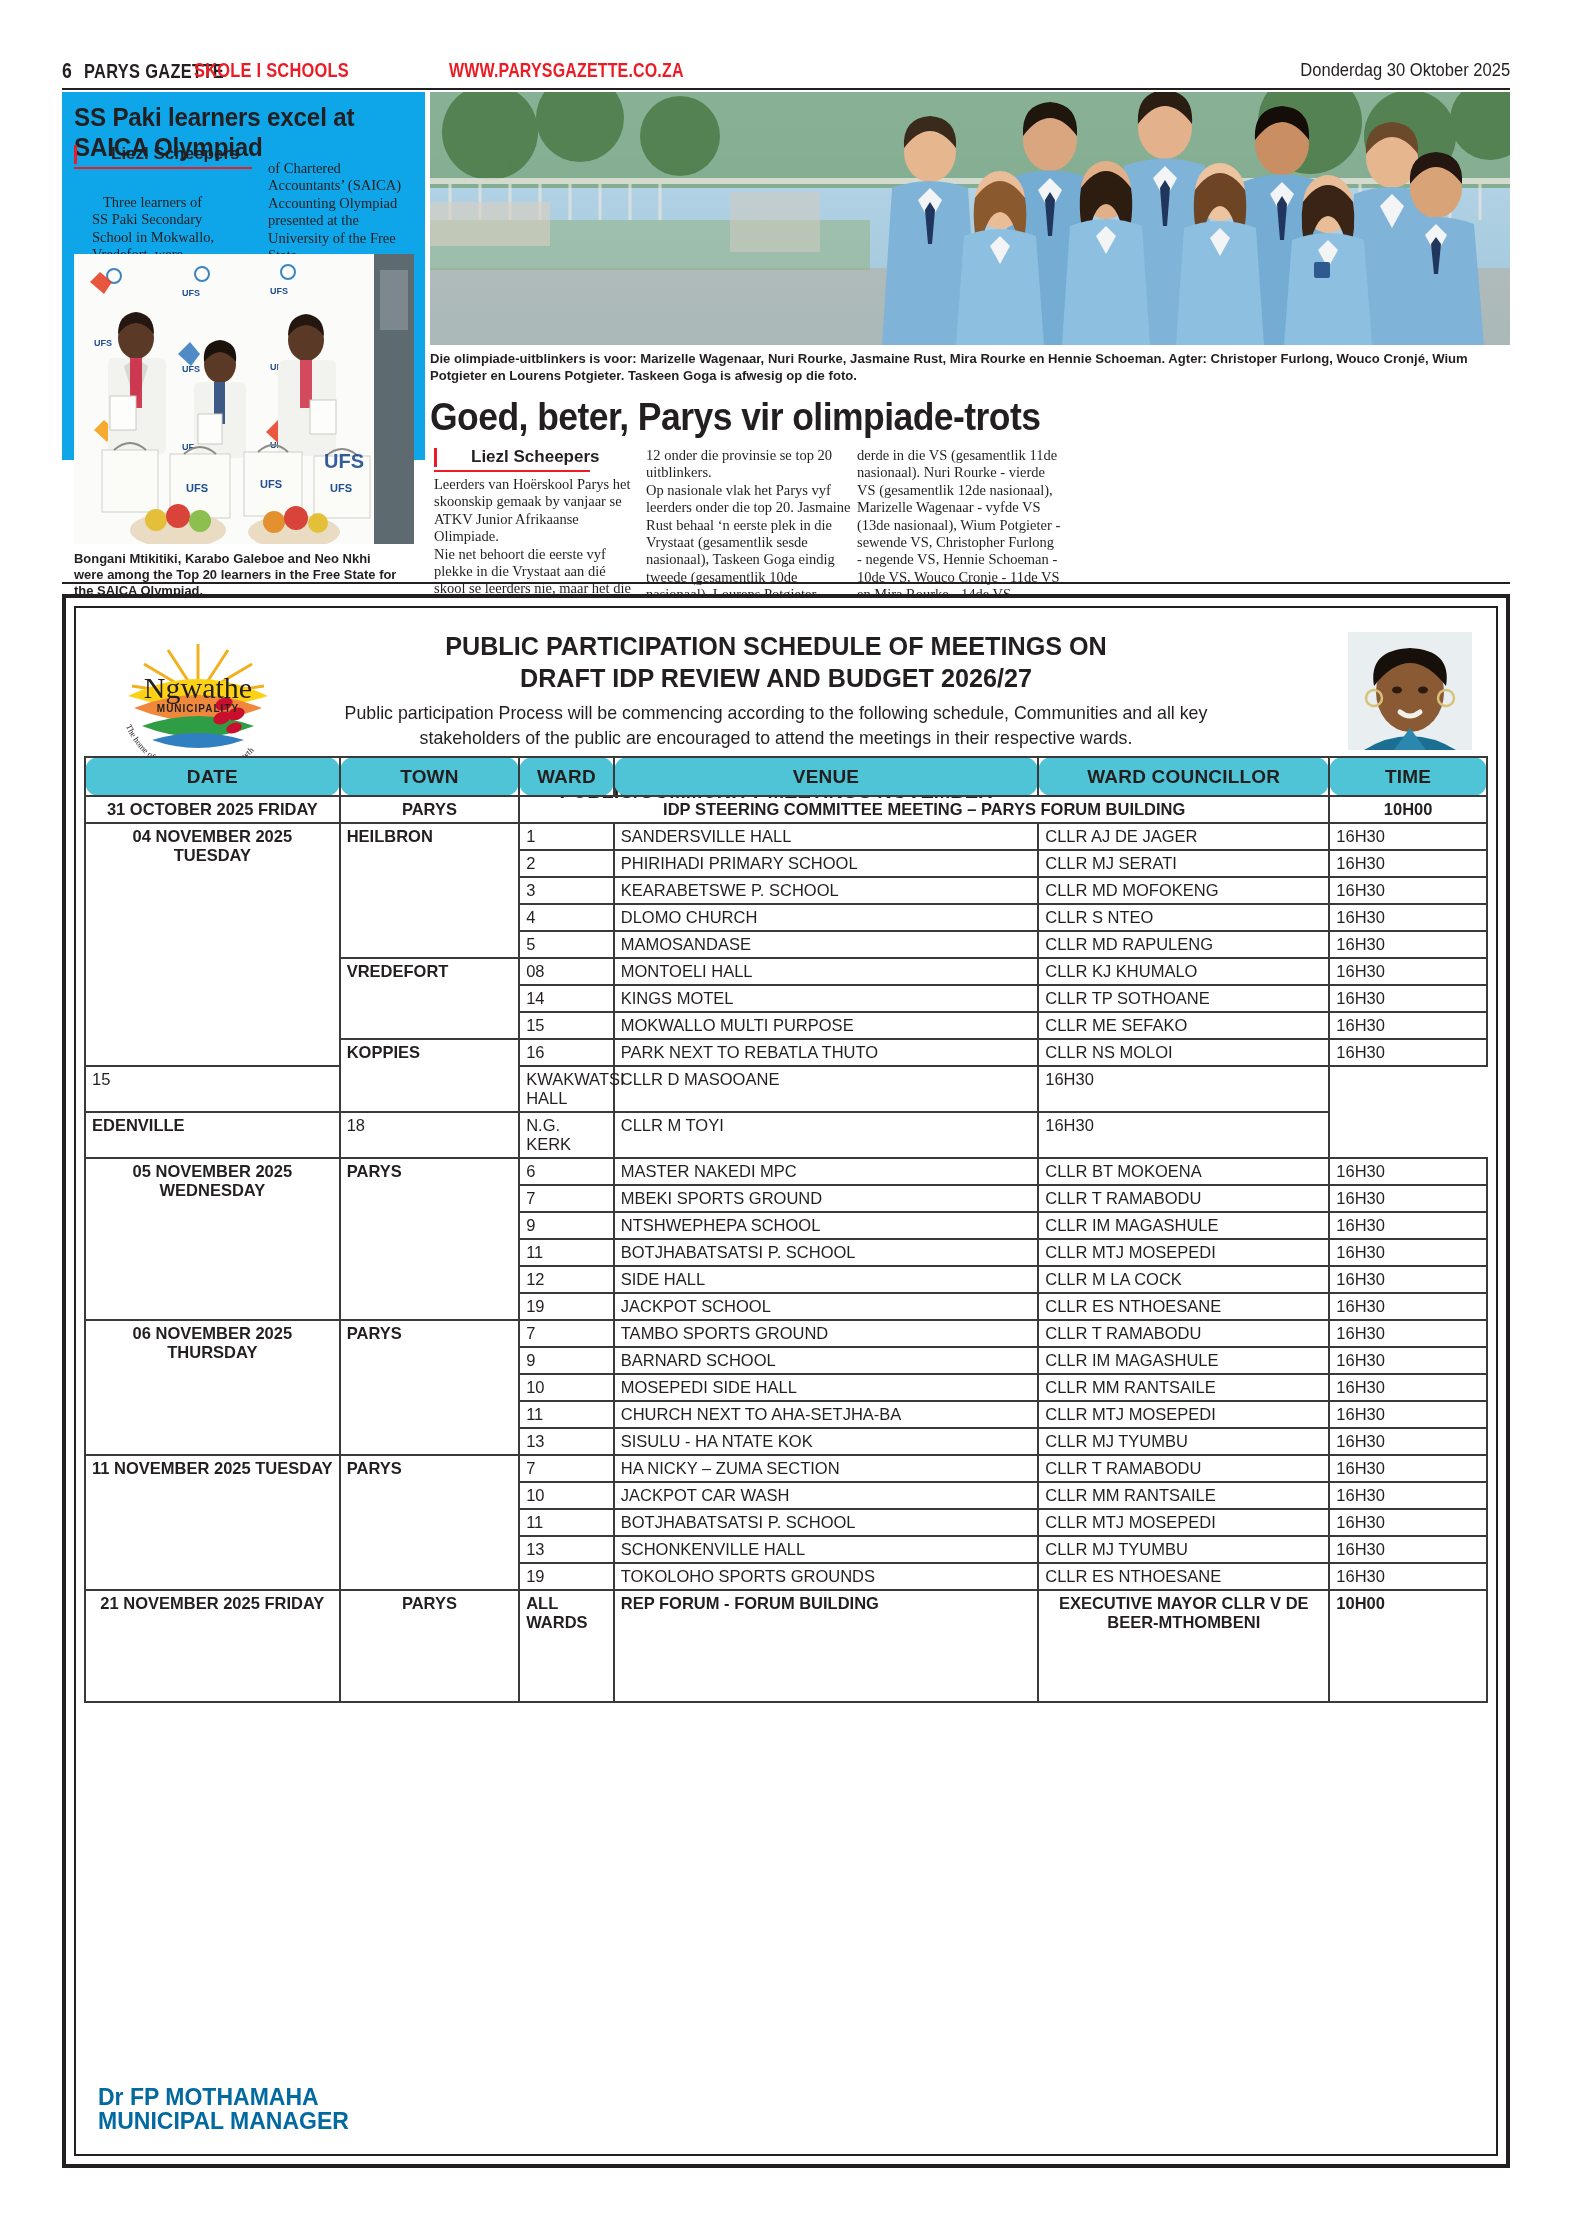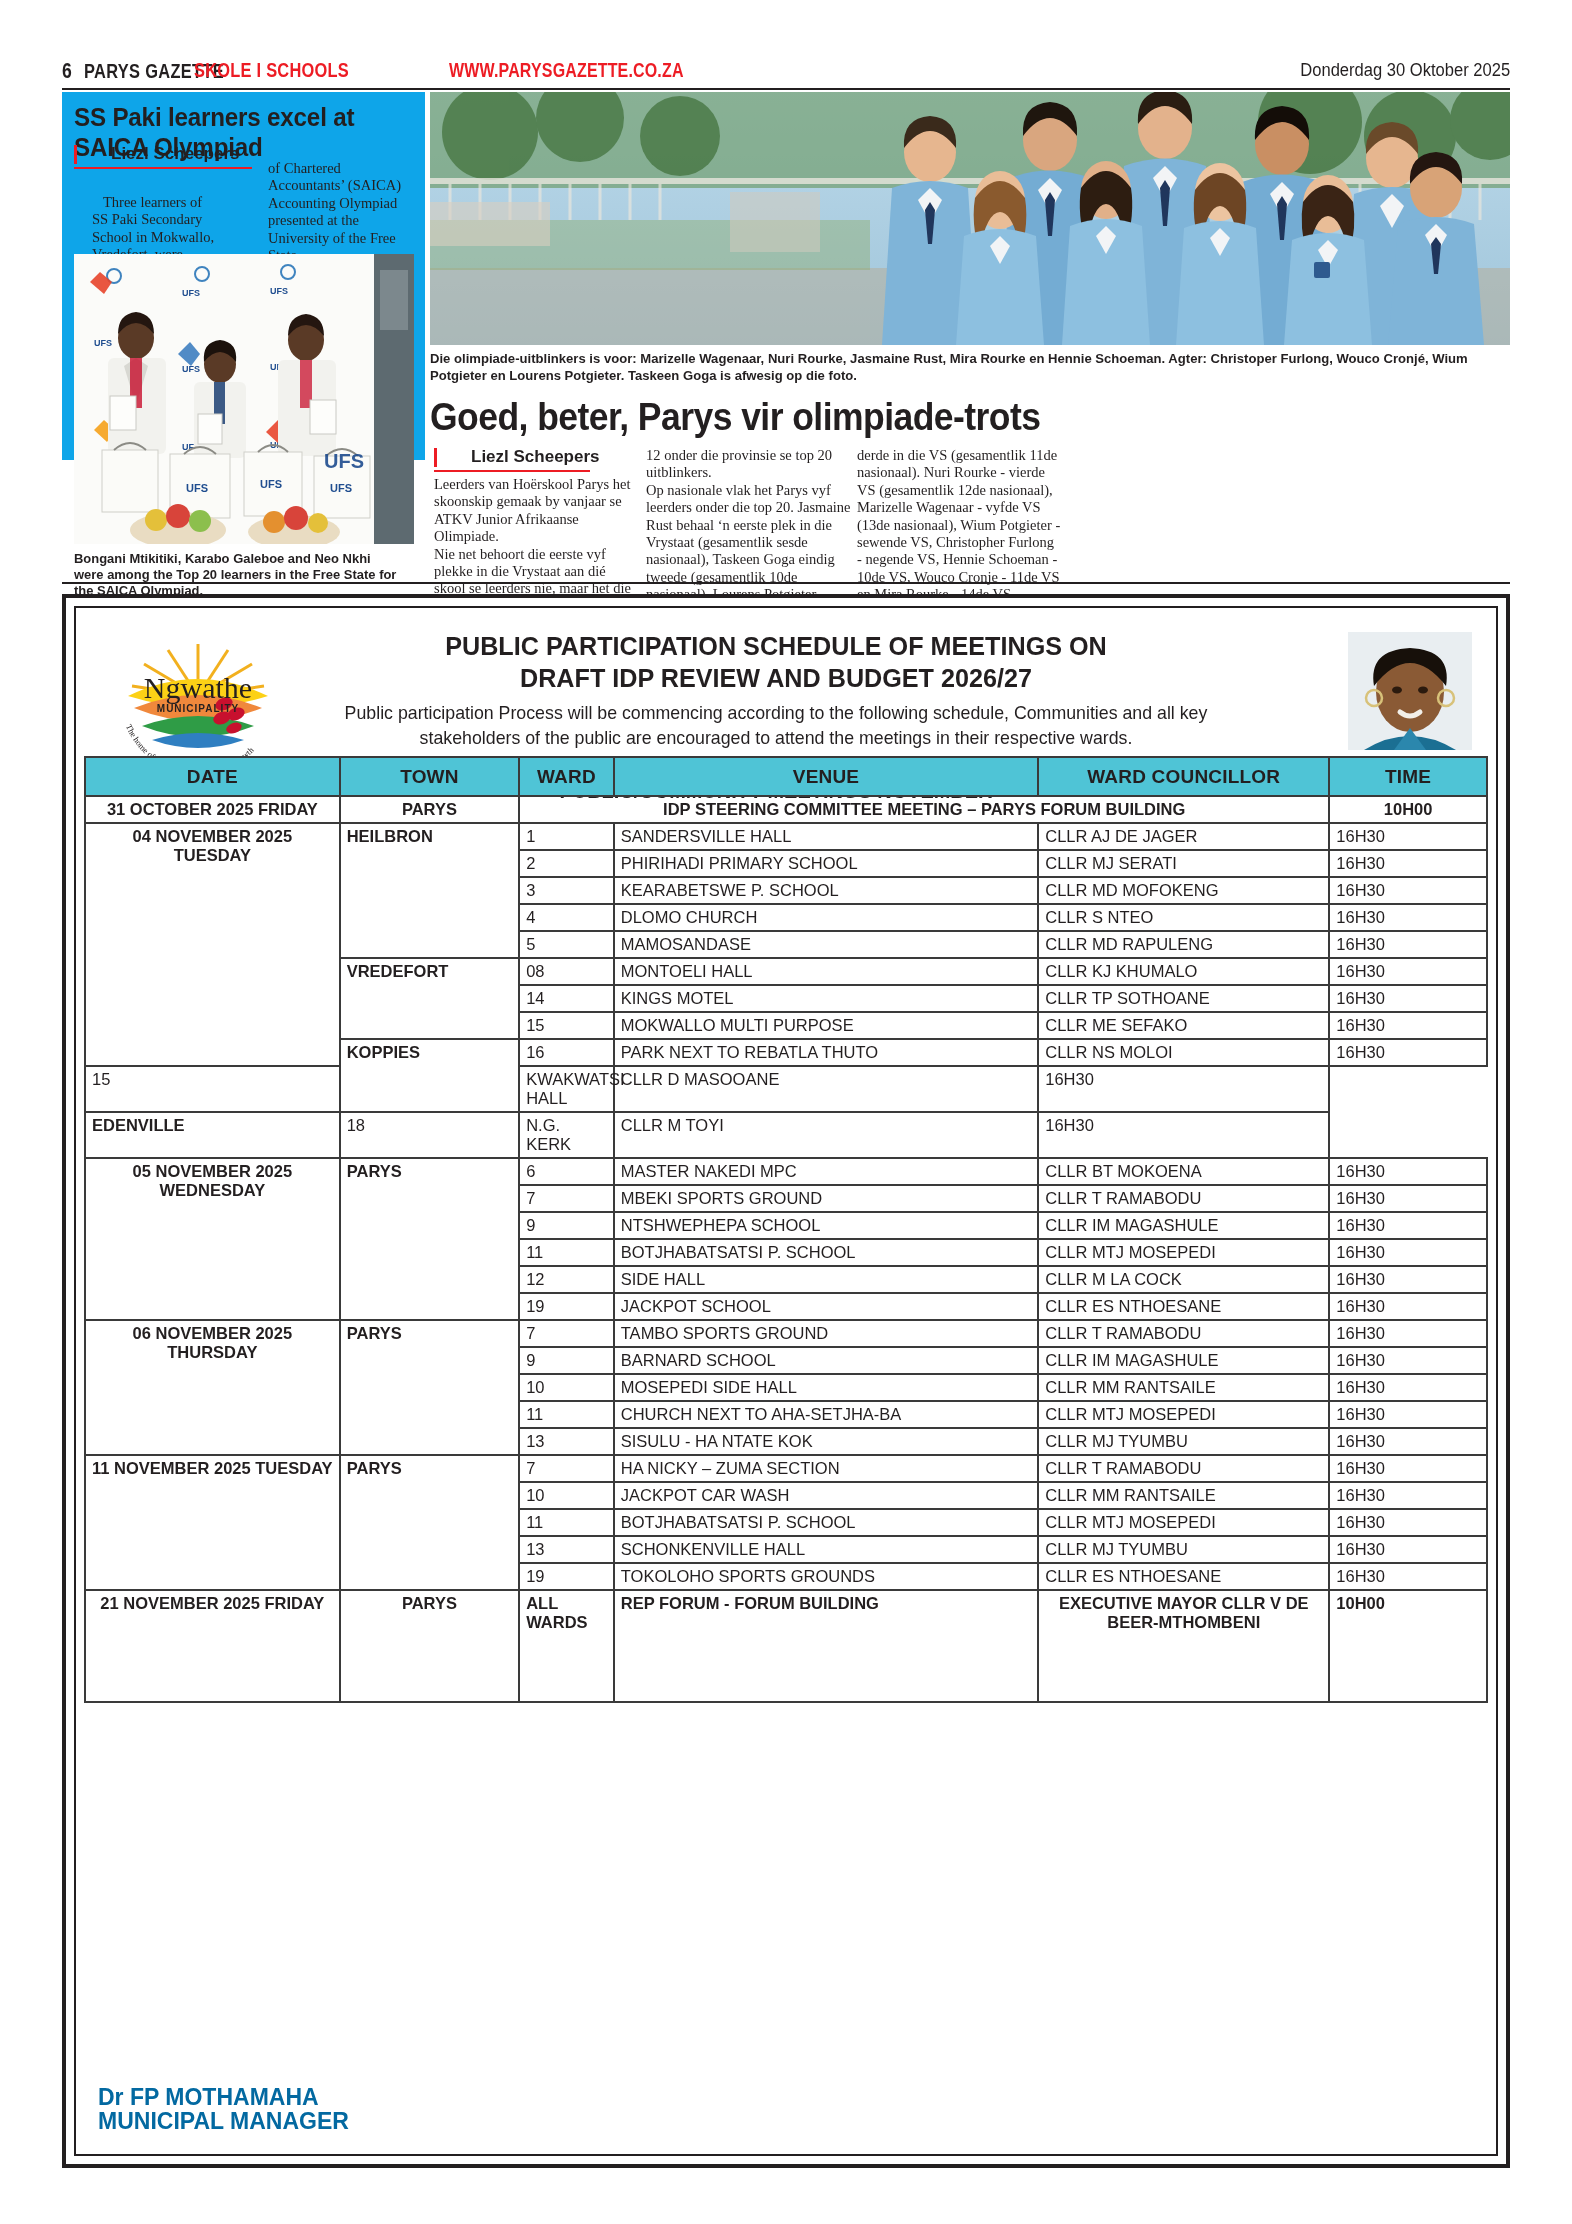--- a/index.html
+++ b/index.html
@@ -83,21 +83,21 @@
     line-height:25px;color:#231f20;transform:scaleX(.96);transform-origin:center top;}
   .ad-sub2{position:absolute;left:200px;top:170px;width:1000px;text-align:center;font-weight:bold;
     font-size:21px;line-height:25px;color:#231f20;transform:scaleX(.95);transform-origin:center top;}
 
   
   table.sched{position:absolute;left:8px;top:148px;width:1404px;border-collapse:collapse;
     table-layout:fixed;font-family:"Liberation Sans",sans-serif;}
   table.sched td,table.sched th{border:2px solid #3a3a3a;padding:3px 6px;vertical-align:top;
     font-size:16.5px;line-height:19px;color:#231f20;}
   table.sched th{background:#4fc4d6;font-weight:bold;font-size:19px;
-    letter-spacing:.2px;padding:9px 0;vertical-align:middle;}
+    letter-spacing:.2px;padding:9px 0;vertical-align:middle;border-radius:14px;}
   td.ctr{text-align:center;font-weight:bold;}
   td.b{font-weight:bold;}
   td.ctrb{text-align:center;font-weight:bold;}
 
   .mm-name{position:absolute;left:22px;bottom:21px;font-weight:bold;font-size:23px;line-height:24px;
     color:#0369a1;}
 </style>
 </head>
 <body>
 

